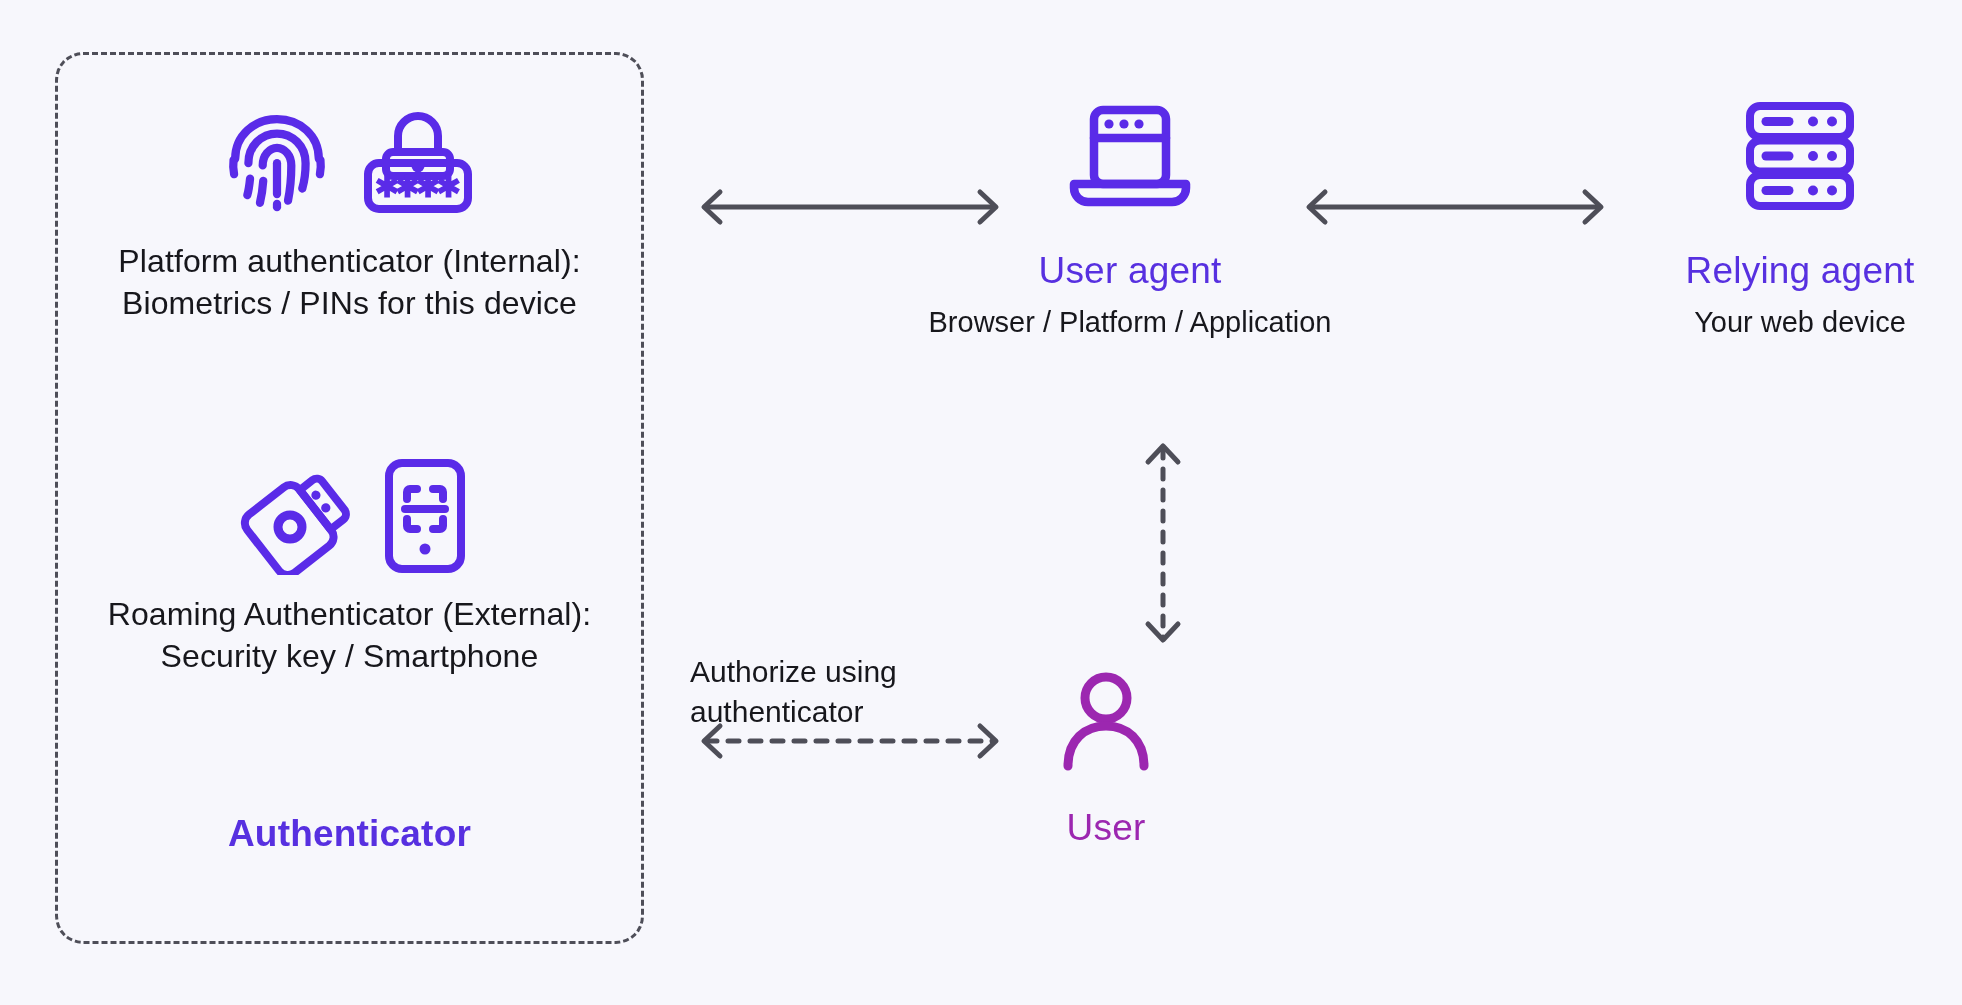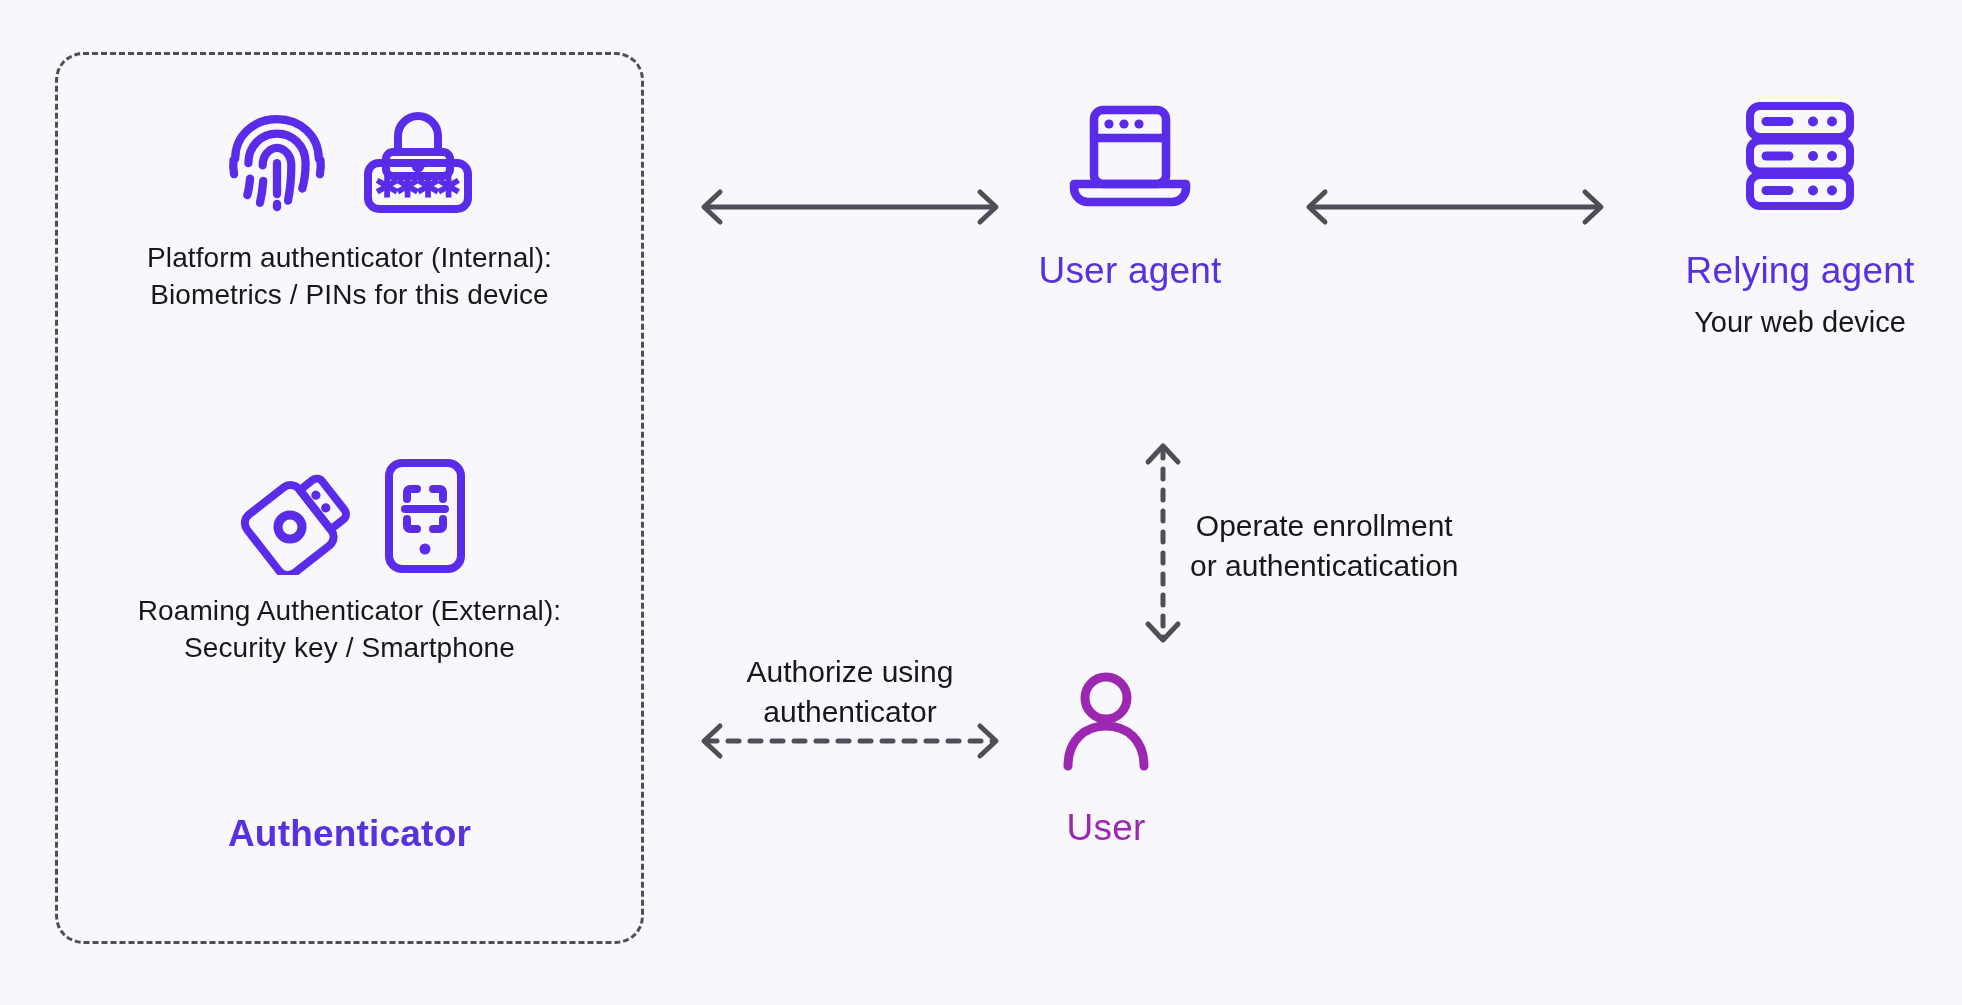--- a/index.html
+++ b/index.html
@@ -36,21 +36,21 @@
   .group { position: absolute; text-align: center; }
 
   .icon-row {
     display: flex;
     align-items: flex-end;
     justify-content: center;
     gap: 26px;
   }
 
   .caption {
-    font-size: 28px;
+    font-size: 32px;
     line-height: 1.32;
     color: #17171c;
     letter-spacing: 0.1px;
     white-space: nowrap;
   }
   .caption .line { display: block; }
 
   .title {
     font-size: 37px;
     font-weight: 400;
@@ -106,21 +106,20 @@
   #arrow-auth-ua   { left: 690px;  top: 182px; }
   #arrow-ua-rp     { left: 1295px; top: 182px; }
   #arrow-ua-user   { left: 1138px; top: 432px; }
   #arrow-auth-user { left: 690px;  top: 716px; }
 
   .edge-label {
     position: absolute;
     font-size: 30px;
     line-height: 1.33;
     color: #17171c;
-    text-align: center;
     white-space: nowrap;
   }
   #label-operate { left: 1190px; top: 506px; text-align: center; }
   #label-authorize { left: 690px; top: 652px; width: 320px; }
 </style>
 </head>
 <body>
 
 <div id="stage">
 
@@ -210,20 +209,21 @@
           <path d="M12 84 H124 a0 0 0 0 1 0 0 v4 a14 14 0 0 1 -14 14 H26 a14 14 0 0 1 -14 -14 v-4 z"></path>
         </g>
         <g fill="#5a2be8">
           <circle cx="47" cy="24" r="4.6"></circle>
           <circle cx="62" cy="24" r="4.6"></circle>
           <circle cx="77" cy="24" r="4.6"></circle>
         </g>
       </svg>
     </div>
     <div class="title purple">User agent</div>
+    <div class="subtitle">Browser / Platform / Application</div>
   </div>
 
   <div class="group" id="relying-group">
     <div class="icon-wrap">
       <svg width="118" height="112" viewBox="0 0 118 112">
         <g fill="none" stroke="#5a2be8" stroke-width="8" stroke-linejoin="round">
           <rect x="9" y="6" width="100" height="31" rx="10"></rect>
           <rect x="9" y="40.5" width="100" height="31" rx="10"></rect>
           <rect x="9" y="75" width="100" height="31" rx="10"></rect>
         </g>
@@ -281,23 +281,19 @@
   </svg>
 
   <svg class="arrow" id="arrow-auth-user" width="320" height="50" viewBox="0 0 320 50">
     <g fill="none" stroke="#4e4e58" stroke-width="5" stroke-linecap="round" stroke-linejoin="round">
       <path d="M16 25 H304" stroke-dasharray="11 11"></path>
       <path d="M30 10 L14 25 L30 40"></path>
       <path d="M290 10 L306 25 L290 40"></path>
     </g>
   </svg>
 
-  <div class="edge-label" id="label-operate">
-    <span class="line">Operate enrollment</span><br>
-    <span class="line">or authenticatication</span>
-  </div>
 
   <div class="edge-label" id="label-authorize">
     <span class="line">Authorize using</span><br>
     <span class="line">authenticator</span>
   </div>
 
 </div>
 
 </body></html>

